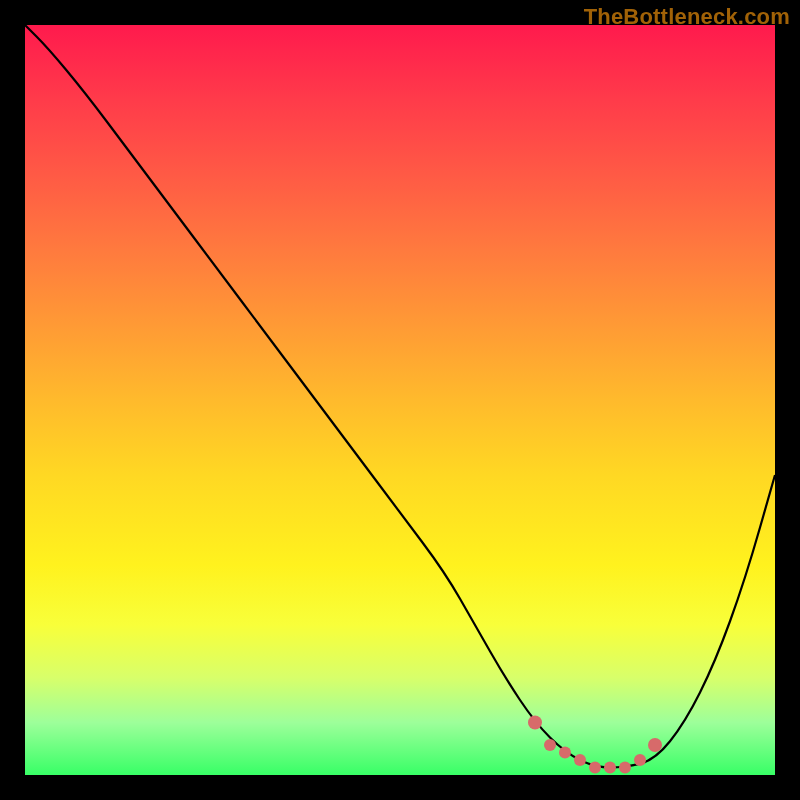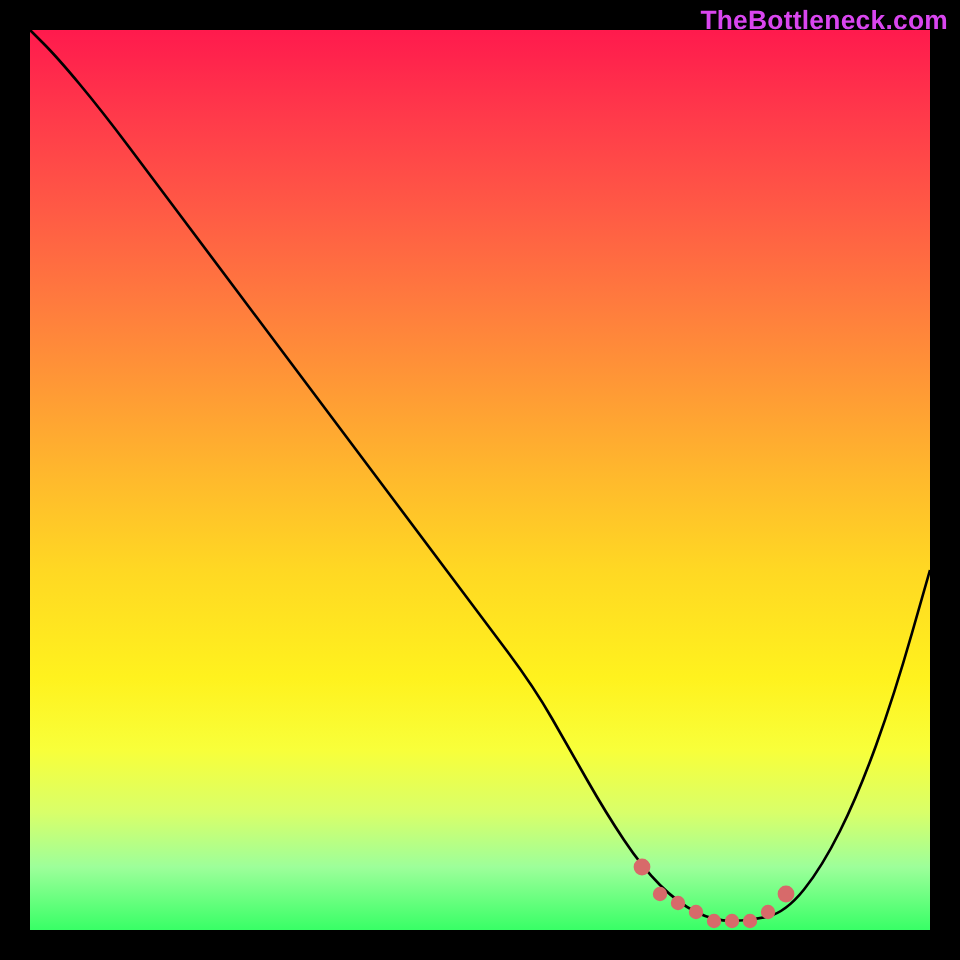--- a/index.html
+++ b/index.html
@@ -37,21 +37,21 @@
       #f8ff3a 80%,
       #d8ff6a 87%,
       #9dff9a 93%,
       #38ff66 100%
     );
   }
   .watermark {
     position: absolute;
     top: 4px;
     right: 10px;
-    color: #d946ef;
+    color: #a16207;
     font-size: 22px;
     font-weight: 600;
     letter-spacing: 0.2px;
     user-select: none;
   }
   svg.curve {
     position: absolute;
     left: 0;
     top: 0;
     width: 750px;

